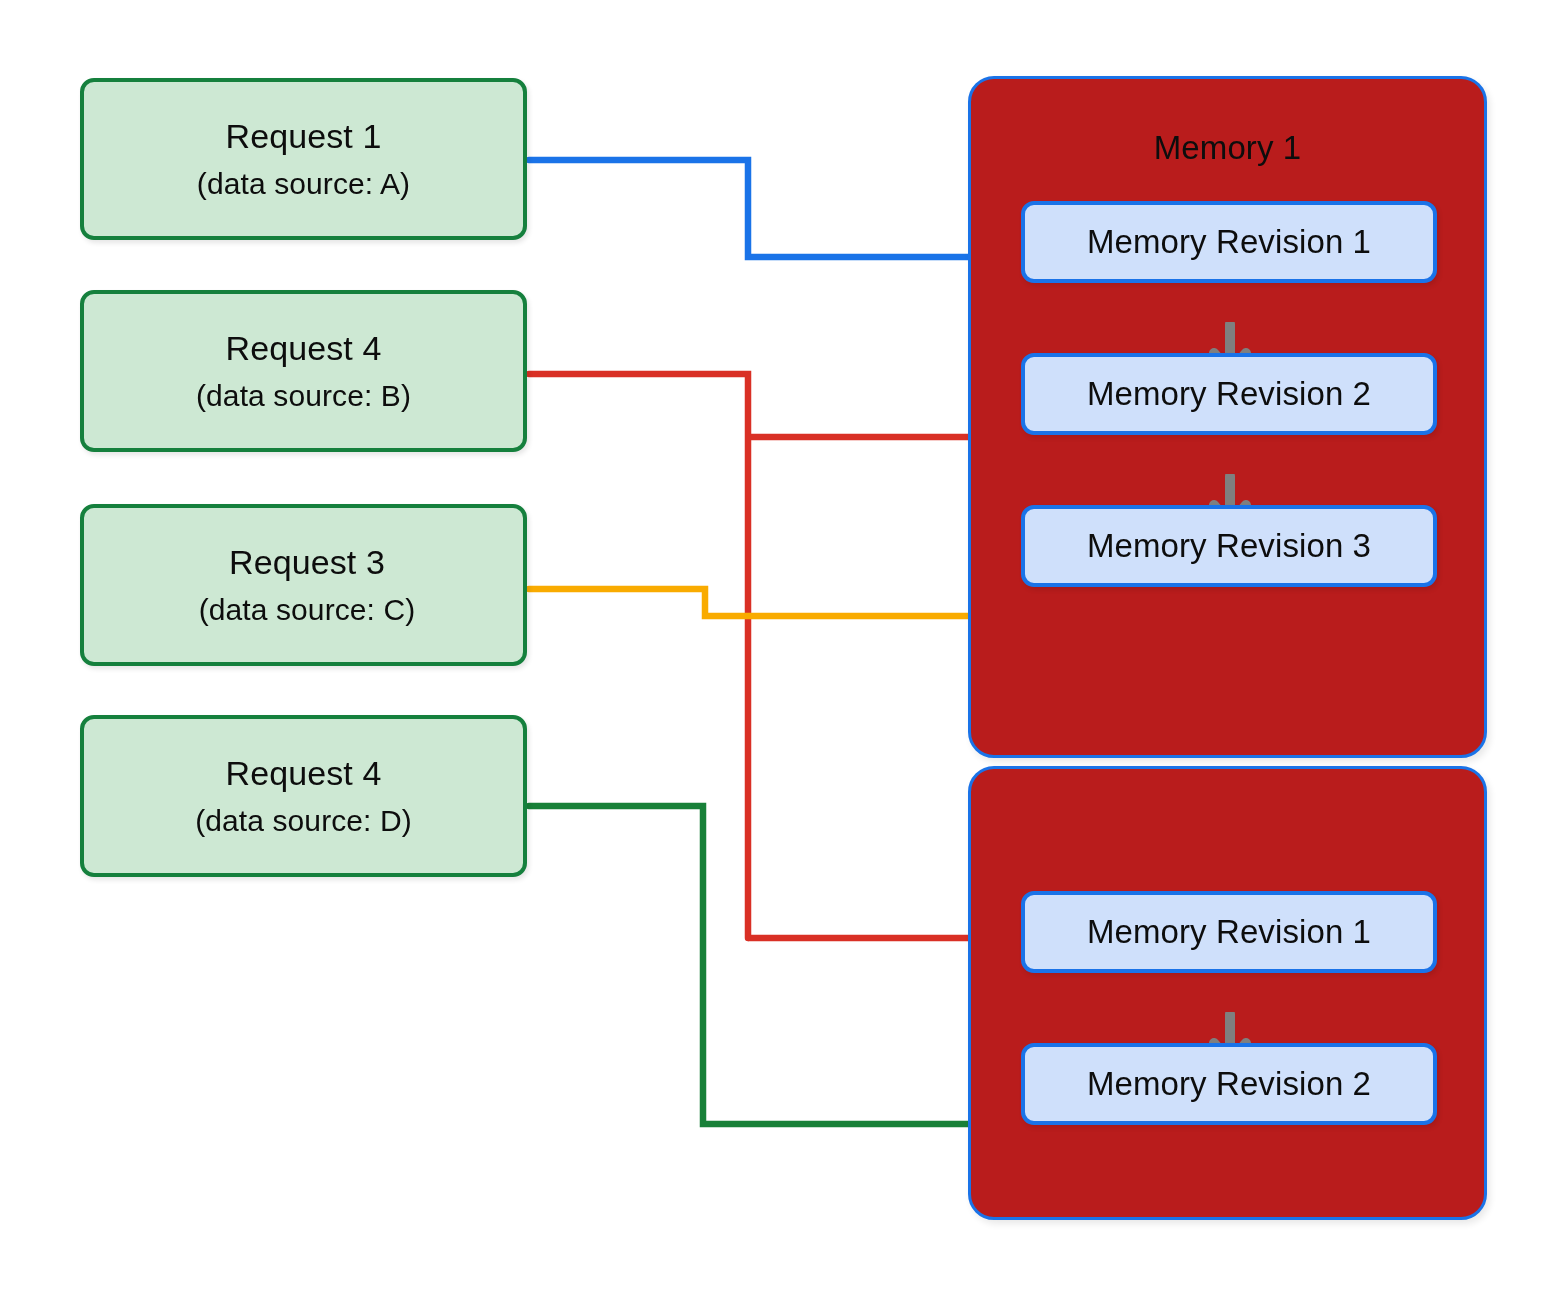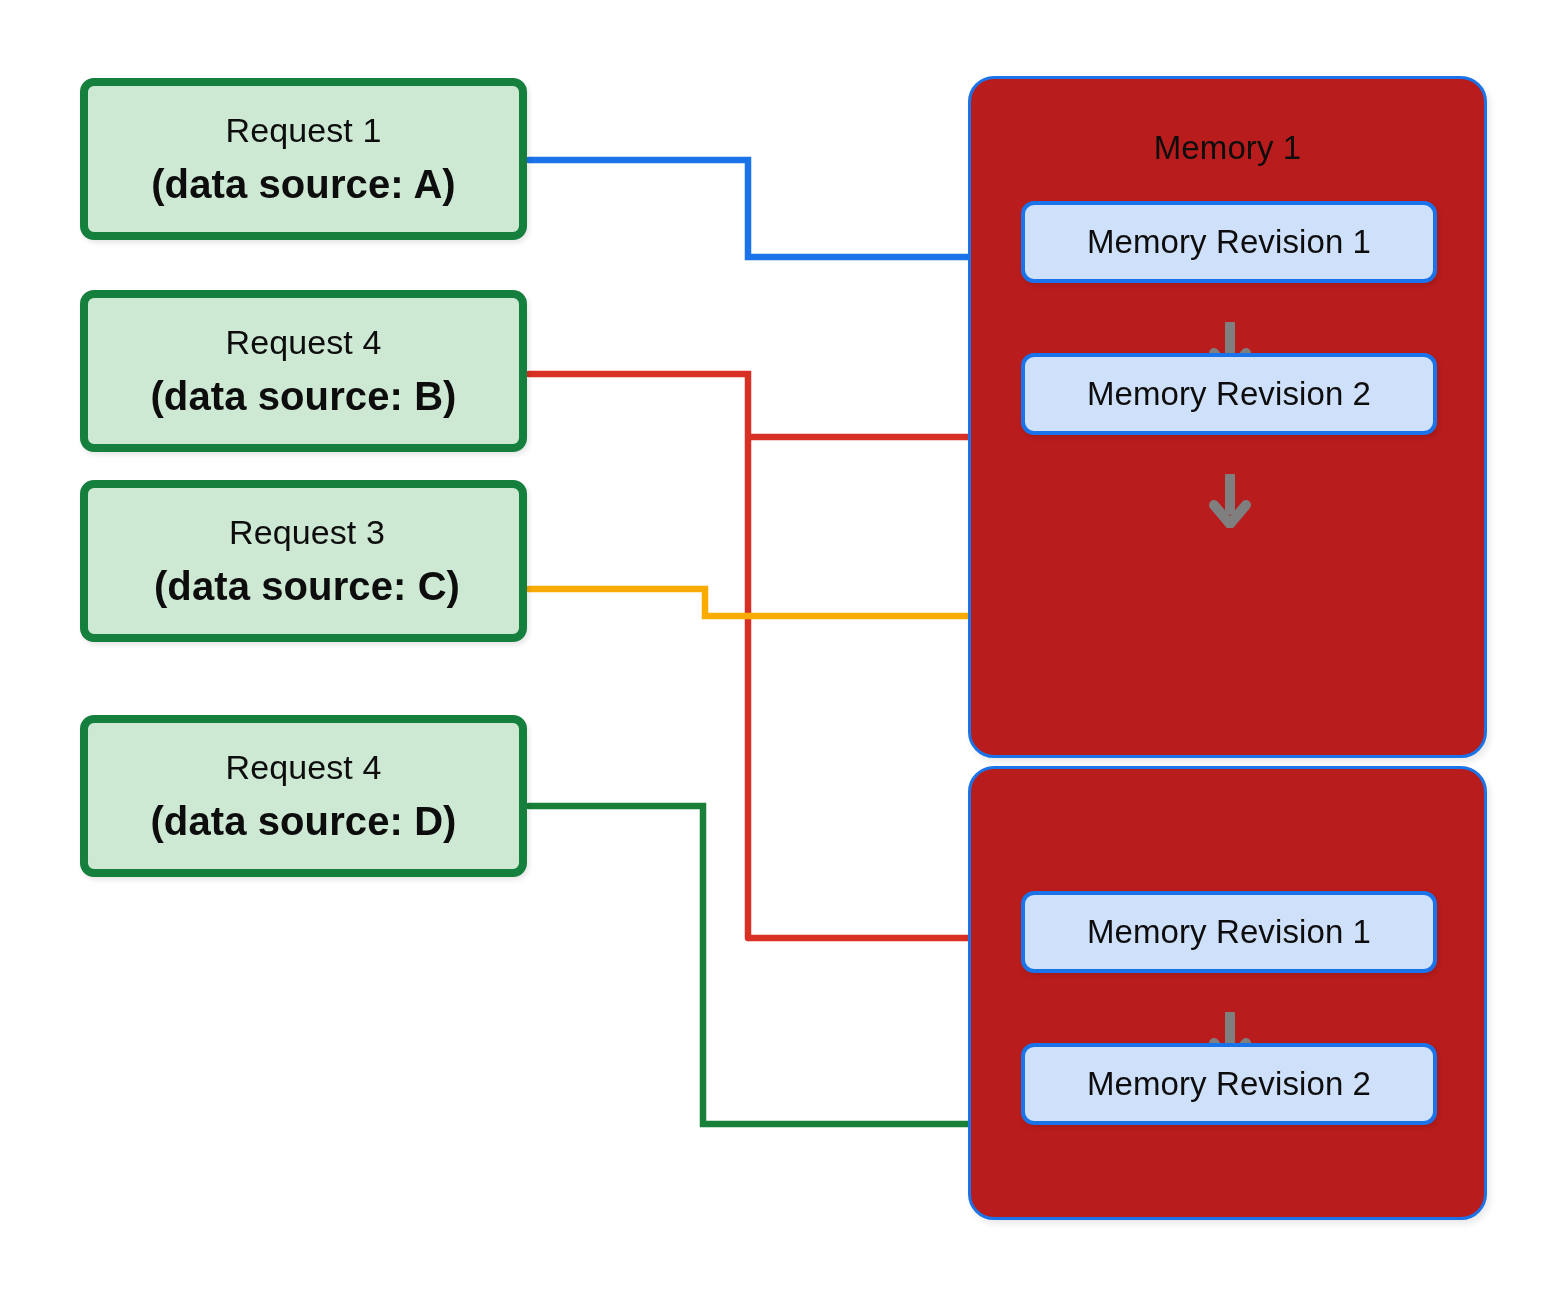--- a/index.html
+++ b/index.html
@@ -27,42 +27,41 @@
   }
 
   
   .request-box {
     position: absolute;
     left: 80px;
     width: 447px;
     height: 162px;
     box-sizing: border-box;
     background: #cde8d3;
-    border: 8px solid #15803d;
+    border: 4px solid #15803d;
     border-radius: 14px;
     box-shadow: 2px 3px 5px rgba(0,0,0,0.10);
     display: flex;
     flex-direction: column;
     align-items: center;
     justify-content: center;
     z-index: 3;
   }
   .request-title {
     font-size: 34px;
     color: #0d0d0d;
     line-height: 1.18;
     letter-spacing: .1px;
   }
   .request-sub {
-    font-size: 40px;
+    font-size: 30px;
     color: #0d0d0d;
     line-height: 1.22;
     margin-top: 10px;
     letter-spacing: .1px;
-    font-weight: bold;
   }
 
   
   .memory-box {
     position: absolute;
     left: 968px;
     width: 519px;
     box-sizing: border-box;
     background: #b91c1c;
     border: 3px solid #1a73e8;
@@ -142,21 +141,21 @@
   <div class="request-box" style="top:78px;">
     <div class="request-title">Request 1</div>
     <div class="request-sub">(data source: A)</div>
   </div>
 
   <div class="request-box" style="top:290px;">
     <div class="request-title">Request 4</div>
     <div class="request-sub">(data source: B)</div>
   </div>
 
-  <div class="request-box" style="top:480px;padding-left:7px;">
+  <div class="request-box" style="top:504px;padding-left:7px;">
     <div class="request-title">Request 3</div>
     <div class="request-sub">(data source: C)</div>
   </div>
 
   <div class="request-box" style="top:715px;">
     <div class="request-title">Request 4</div>
     <div class="request-sub">(data source: D)</div>
   </div>
 
   <div class="memory-box" style="top:76px; height:682px;">
@@ -173,20 +172,23 @@
 
     <div class="revision-box" style="top:274px;">
       <div class="revision-label">Memory Revision 2</div>
     </div>
 
     <svg class="down-arrow" style="top:395px;" viewBox="0 0 44 54">
       <path d="M22,2 L22,36" fill="none" stroke="#7f7f7f" stroke-width="10" stroke-linecap="round"></path>
       <path d="M6,31 L22,50 L38,31" fill="none" stroke="#7f7f7f" stroke-width="10" stroke-linecap="round" stroke-linejoin="round"></path>
     </svg>
 
+    <div class="revision-box" style="top:426px;">
+      <div class="revision-label">Memory Revision 3</div>
+    </div>
   </div>
 
   <div class="memory-box" style="top:766px; height:454px;">
 
     <div class="revision-box" style="top:122px;">
       <div class="revision-label">Memory Revision 1</div>
     </div>
 
     <svg class="down-arrow" style="top:243px;" viewBox="0 0 44 54">
       <path d="M22,2 L22,36" fill="none" stroke="#7f7f7f" stroke-width="10" stroke-linecap="round"></path>

